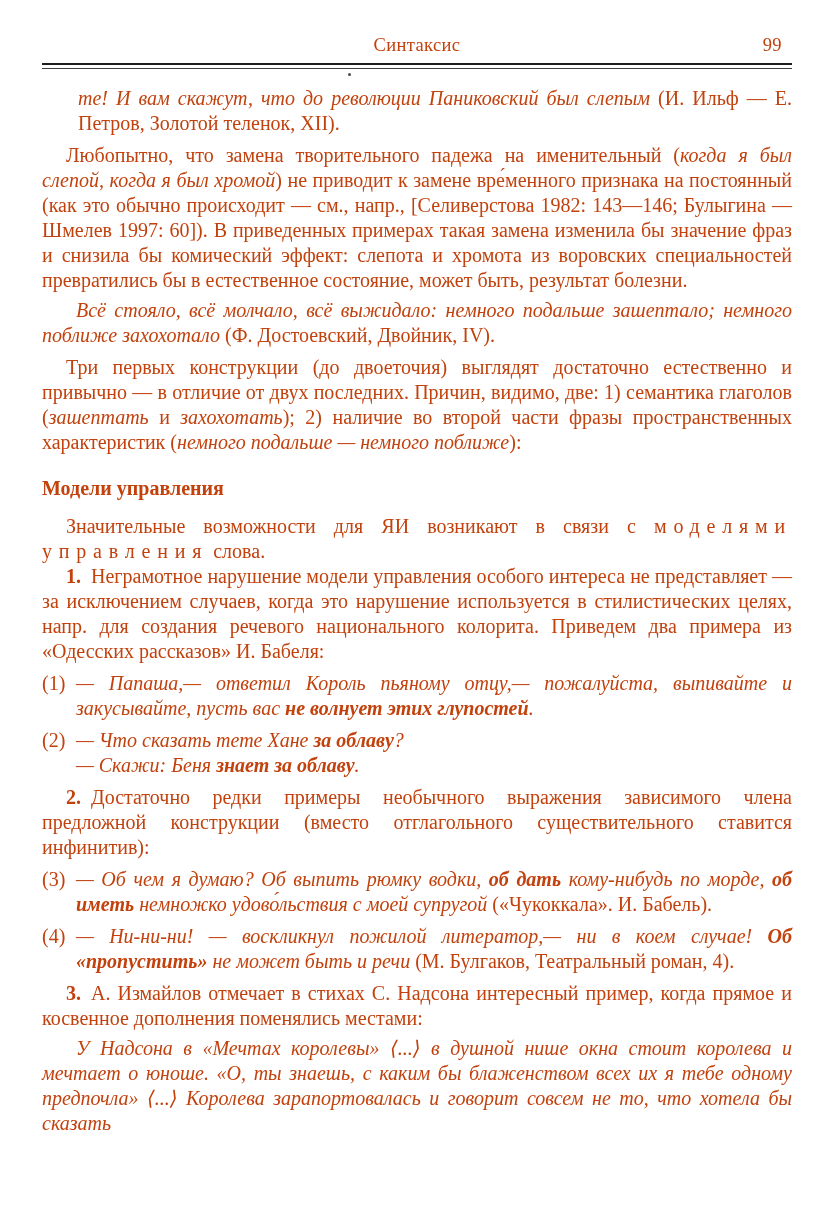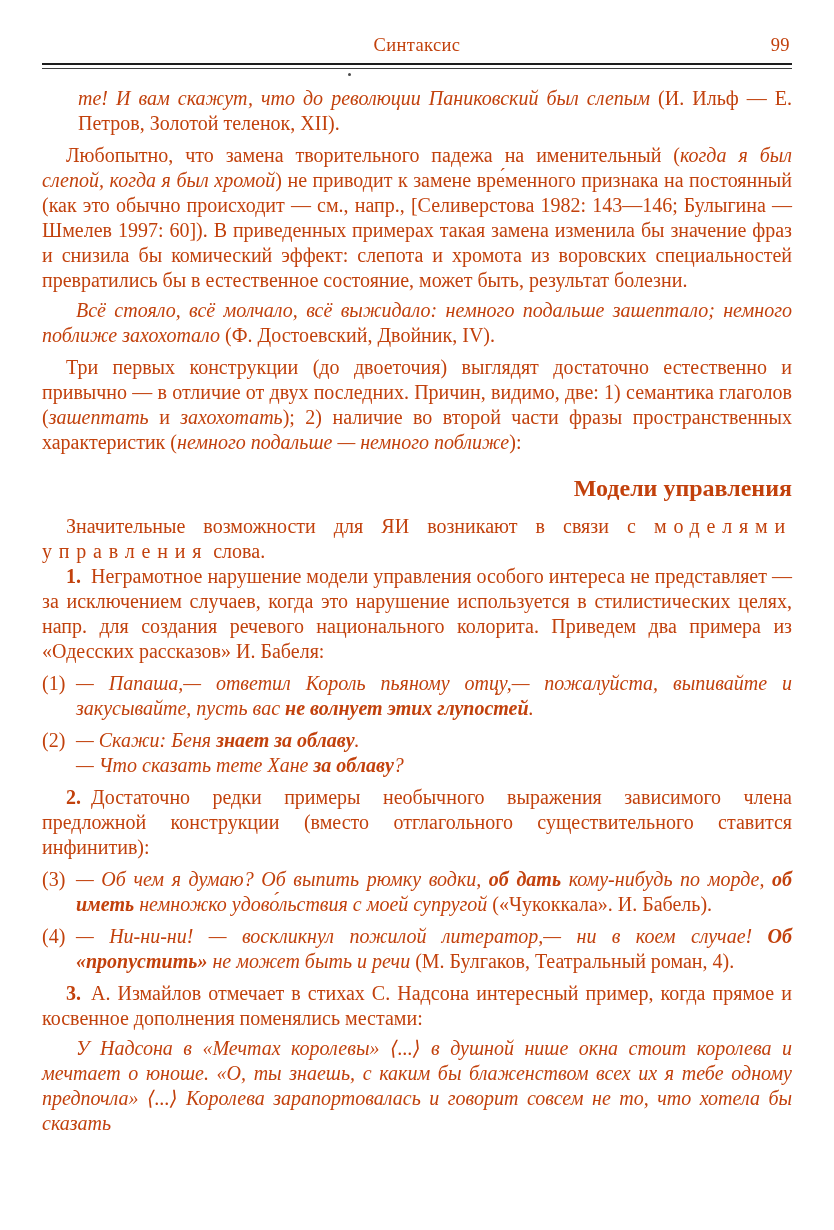--- a/index.html
+++ b/index.html
@@ -5,28 +5,28 @@
   html,body{margin:0;padding:0;background:#ffffff;}
   .page{
     width:834px;height:1230px;background:#ffffff;position:relative;overflow:hidden;
     font-family:"Liberation Serif","DejaVu Serif",serif;color:#c2410c;padding-left:32px;
   }
   .text-block{
     position:absolute;left:42px;top:34px;width:750px;
     font-size:20px;line-height:25px;text-align:justify;
   }
   .page-header{position:relative;font-size:18.5px;line-height:22px;text-align:center;letter-spacing:.02em;}
-  .page-number{position:absolute;right:2px;top:0;}
+  .page-number{position:absolute;right:10px;top:0;}
   .rule{margin-top:7px;height:3px;border-top:2px solid #1d1d1d;border-bottom:1px solid #3f3f3f;}
   .speck{position:absolute;left:306px;top:39px;width:3px;height:3px;border-radius:50%;background:#4a4a4a;}
   .content{margin-top:17px;}
   .c-para{text-indent:24px;margin:0;}
   .c-quote{text-indent:34px;margin:5px 0 7px;}
   .c-quote-cont{margin:0 0 7px 36px;text-indent:0;}
-  .c-heading{text-indent:0;text-align:right;font-weight:700;font-size:24px;margin:21px 0 13px;}
+  .c-heading{text-indent:0;text-align:left;font-weight:700;font-size:20px;margin:21px 0 13px;}
   .c-example{position:relative;padding-left:34px;margin:7px 0;}
   .c-example .num{position:absolute;left:0;top:0;font-style:normal;font-weight:400;}
   .ex-line{text-align:justify;}
   .r-r{font-style:normal;font-weight:400;}
   .r-i{font-style:italic;margin-top:28px;}
   .r-b{font-weight:700;}
   .r-bi{font-weight:700;font-style:italic;}
   .r-sp{letter-spacing:.34em;}
 </style>
 </head>
@@ -49,22 +49,22 @@
         <div class="c-para"><span class="r-r">Три первых конструкции (до двоеточия) выглядят достаточно естественно и привычно — в отличие от двух последних. Причин, видимо, две: 1) семантика глаголов (</span><span class="r-i">зашептать</span><span class="r-r"> и </span><span class="r-i">захохотать</span><span class="r-r">); 2) наличие во второй части фразы пространственных характеристик (</span><span class="r-i">немного подальше — немного поближе</span><span class="r-r">):</span></div>
         <div class="c-heading"><span class="r-b">Модели управления</span></div>
         <div class="c-para"><span class="r-r">Значительные возможности для ЯИ возникают в связи с </span><span class="r-sp">моделями управления</span><span class="r-r"> слова.</span></div>
         <div class="c-para"><span class="r-b">1.</span><span class="r-r"> Неграмотное нарушение модели управления особого интереса не представляет — за исключением случаев, когда это нарушение используется в стилистических целях, напр. для создания речевого национального колорита. Приведем два примера из «Одесских рассказов» И. Бабеля:</span></div>
         <div class="c-example">
           <span class="num">(1)</span>
           <div class="ex-line"><span class="r-i">— Папаша,— ответил Король пьяному отцу,— пожалуйста, выпивайте и закусывайте, пусть вас </span><span class="r-bi">не волнует этих глупостей</span><span class="r-i">.</span></div>
         </div>
         <div class="c-example">
           <span class="num">(2)</span>
+          <div class="ex-line"><span class="r-i">— Что сказать тете Хане </span><span class="r-bi">за облаву</span><span class="r-i">?</span></div>
           <div class="ex-line"><span class="r-i">— Скажи: Беня </span><span class="r-bi">знает за облаву</span><span class="r-i">.</span></div>
-          <div class="ex-line"><span class="r-i">— Что сказать тете Хане </span><span class="r-bi">за облаву</span><span class="r-i">?</span></div>
         </div>
         <div class="c-para"><span class="r-b">2.</span><span class="r-r"> Достаточно редки примеры необычного выражения зависимого члена предложной конструкции (вместо отглагольного существительного ставится инфинитив):</span></div>
         <div class="c-example">
           <span class="num">(3)</span>
           <div class="ex-line"><span class="r-i">— Об чем я думаю? Об выпить рюмку водки, </span><span class="r-bi">об дать</span><span class="r-i"> кому-нибудь по морде, </span><span class="r-bi">об иметь</span><span class="r-i"> немножко удово́льствия с моей супругой </span><span class="r-r">(«Чукоккала». И. Бабель).</span></div>
         </div>
         <div class="c-example">
           <span class="num">(4)</span>
           <div class="ex-line"><span class="r-i">— Ни-ни-ни! — воскликнул пожилой литератор,— ни в коем случае! </span><span class="r-bi">Об «пропустить»</span><span class="r-i"> не может быть и речи </span><span class="r-r">(М. Булгаков, Театральный роман, 4).</span></div>
         </div>

